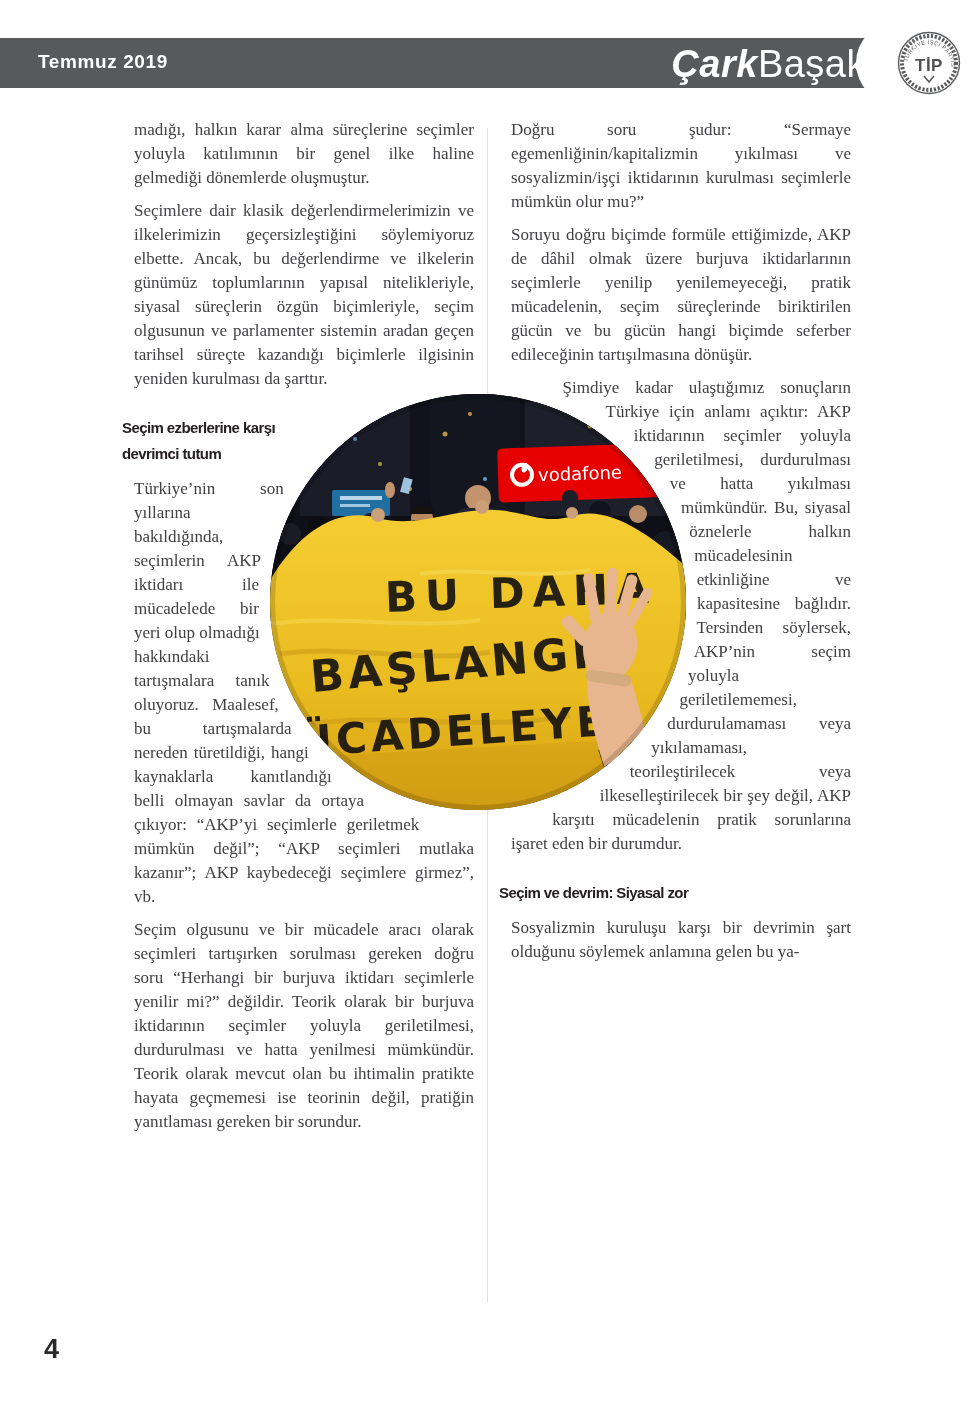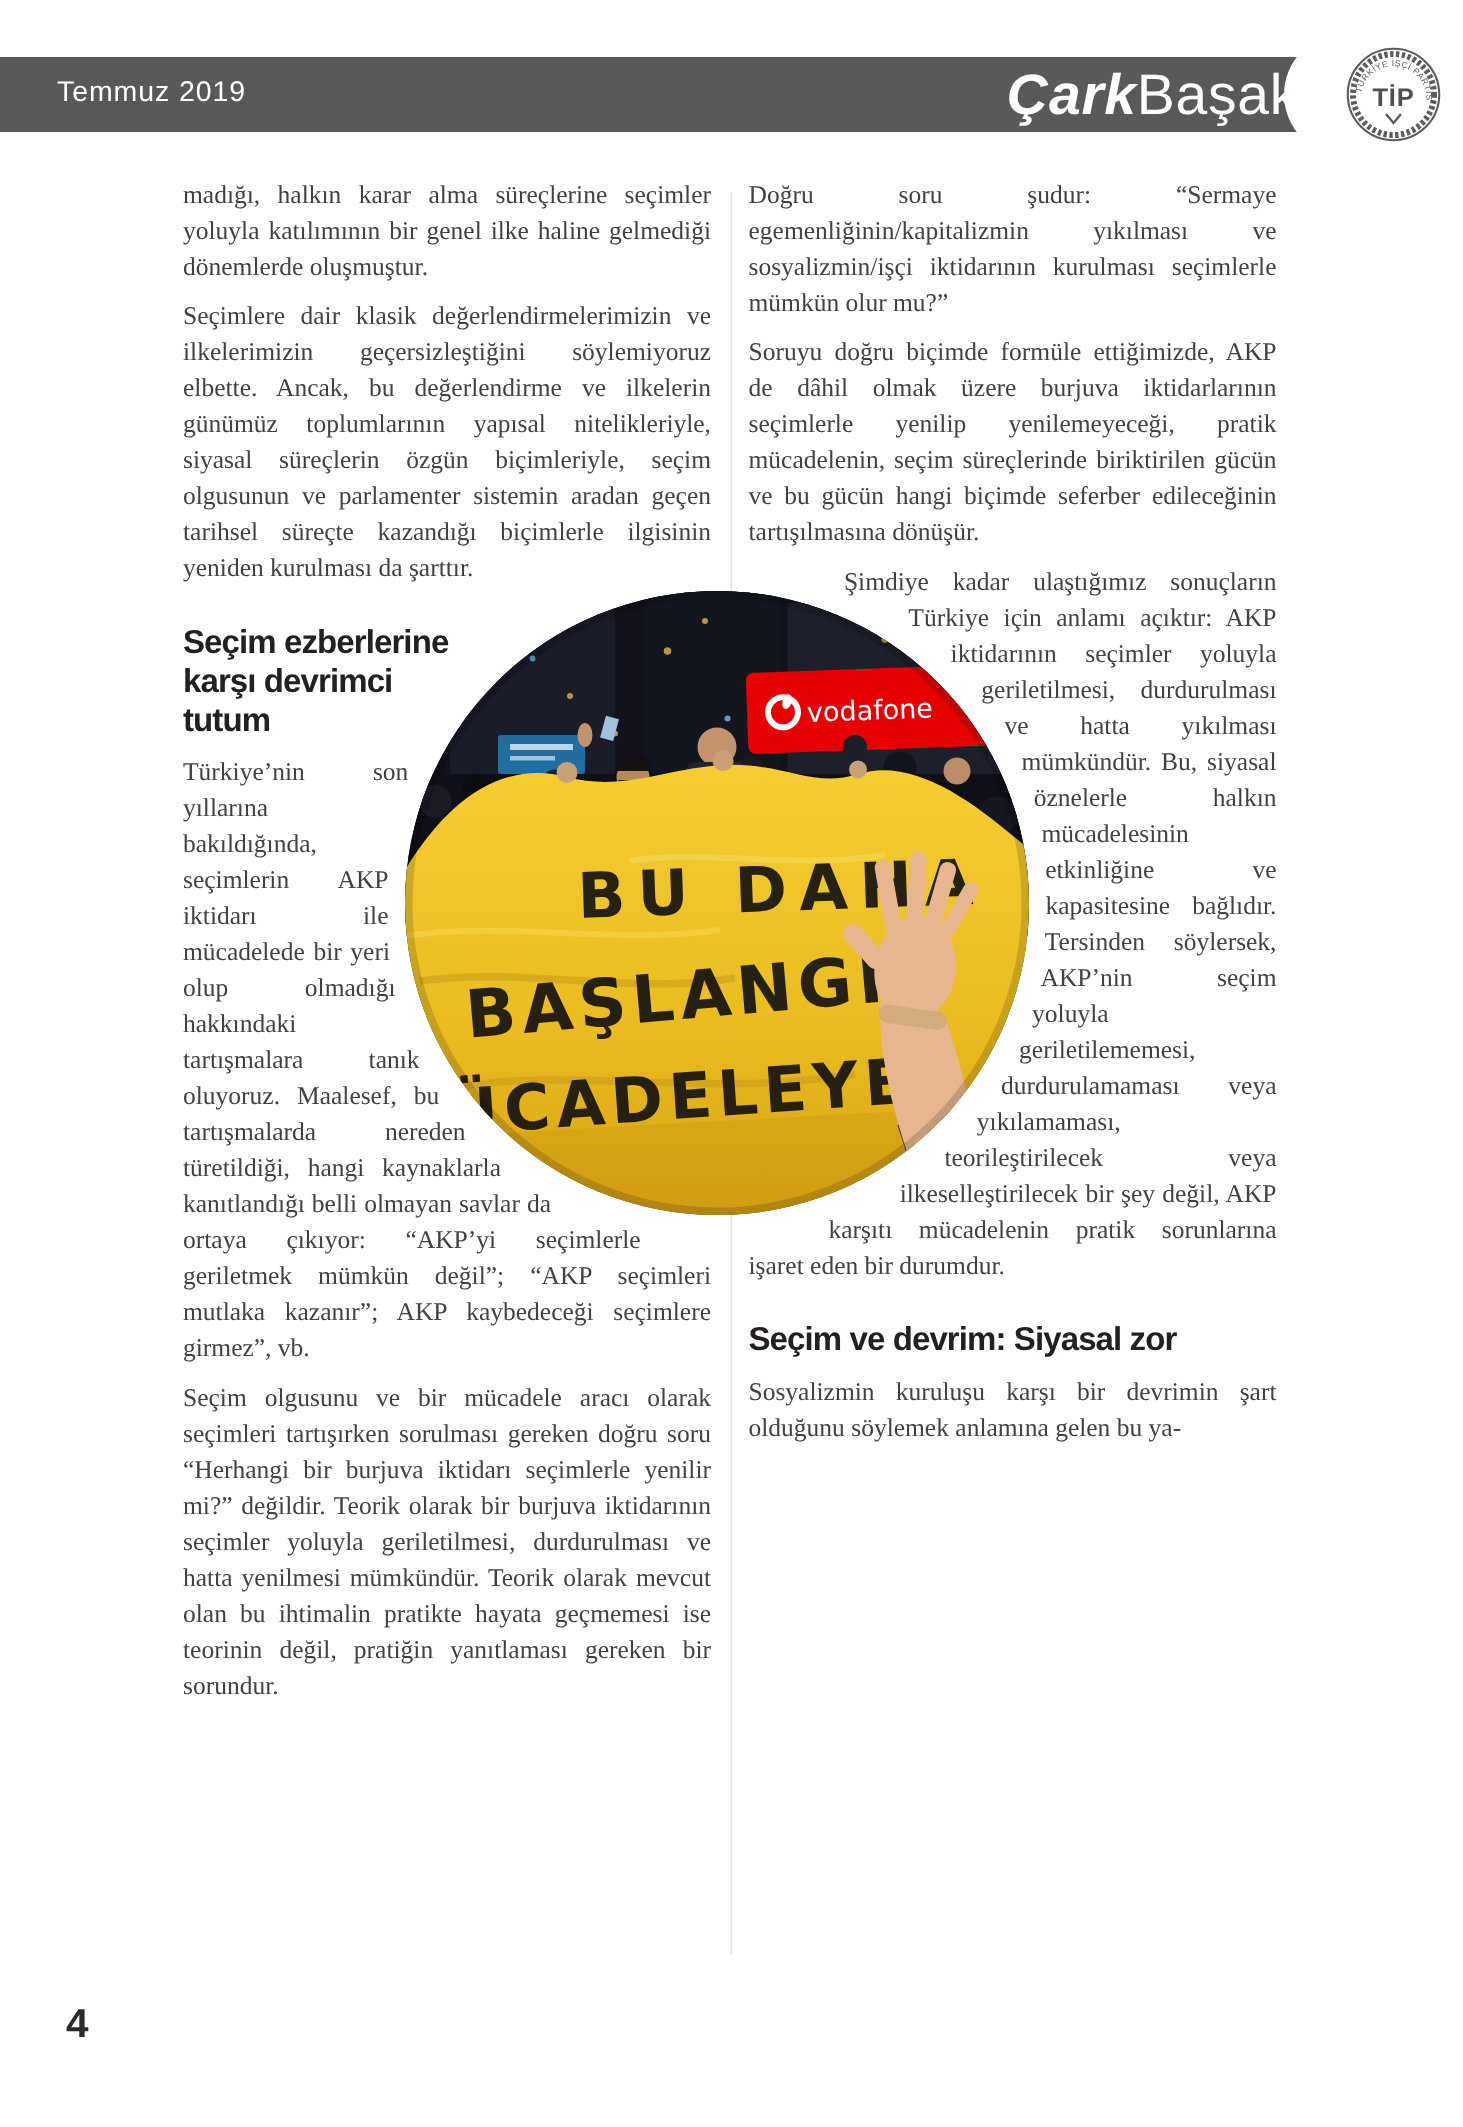--- a/index.html
+++ b/index.html
@@ -8,21 +8,21 @@
     font-family:"Liberation Serif", serif; overflow:hidden;
   }
   
   .topbar {
     position:absolute; left:0; top:38px; width:889px; height:50px;
     background:#58595b;
   }
   .topbar-date {
     position:absolute; left:38px; top:13px; color:#ffffff;
     font-family:"Liberation Sans", sans-serif; font-size:19px;
-    letter-spacing:.6px; font-weight:400;
+    letter-spacing:.6px; font-weight:700;
   }
   .masthead {
     position:absolute; top:40px; right:109px; height:48px; line-height:48px;
     color:#ffffff; font-family:"Liberation Sans", sans-serif; font-size:38px;
     letter-spacing:.5px; white-space:nowrap;
   }
   .masthead .bold  { font-weight:700;font-style:italic; }
   .masthead .light { font-weight:400; }
   .crescent {
     position:absolute; left:856px; top:22px; width:82px; height:82px;
@@ -34,24 +34,24 @@
     position:absolute; left:487px; top:128px; width:1px; height:1175px;
     background:#e3e3e3;
   }
   .col {
     position:absolute; top:118px; width:352px;
     font-size:17px; line-height:24px; color:#414144;
     text-align:justify;
   }
   .col-left  { left:122px; }
   .col-right { left:499px; }
-  .col p { margin:0 0 9px 0; }
+  .col p { margin:0 0 9px 12px; }
   .col h2 {
     font-family:"Liberation Sans", sans-serif; font-weight:700;
-    font-size:22px; line-height:26px; letter-spacing:-0.6px;
+    font-size:15px; line-height:26px; letter-spacing:-0.6px;
     color:#242021; margin:24px 0 10px 0; text-align:left;
   }
   .spacer-l {
     float:right; width:232px; height:706px;
     shape-outside:circle(219px at 236px 484px);
   }
   .spacer-r {
     float:left; width:232px; height:706px;
     shape-outside:circle(219px at -21px 484px);
   }

